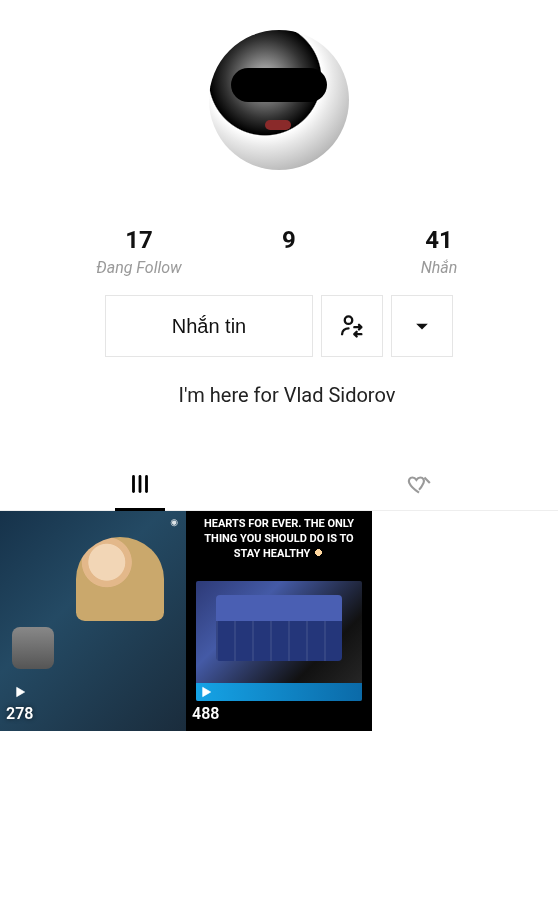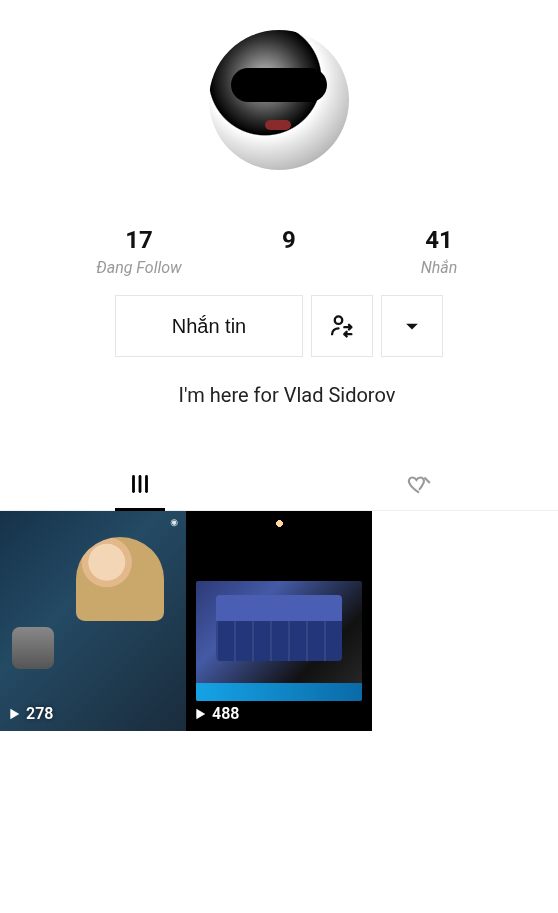--- a/index.html
+++ b/index.html
@@ -33,21 +33,21 @@
     .stats-row { display: flex; width: 100%; justify-content: center; gap: 0; margin-left: 20px; }
     .stat { flex: 0 0 150px; text-align: center; }
     .stat-count { font-size: 24px; font-weight: 700; color: #111; }
     .stat-label { font-size: 16px; color: #9a9a9a; margin-top: 4px; font-style: italic; }
     .actions-row { display: flex; gap: 8px; justify-content: center; margin-top: 18px; }
     .btn {
       height: 62px; border: 1px solid #e5e5e5; background: #fff;
       display: flex; align-items: center; justify-content: center;
       font-size: 20px; color: #111;
     }
-    .btn-message { width: 188px; font-weight: 500; }
+    .btn-message { width: 208px; font-weight: 500; }
     .btn-square { width: 62px; }
     .btn-square svg { width: 28px; height: 28px; }
     .bio { text-align: center; font-size: 20px; color: #222; margin-top: 26px; margin-left: 16px; }
     .tabs-row {
       display: flex; margin-top: 50px; border-bottom: 1px solid #eee; height: 54px;
     }
     .tab { flex: 1; display: flex; align-items: center; justify-content: center; position: relative; }
     .tab.active::after {
       content: ""; position: absolute; bottom: -1px; left: 50%; transform: translateX(-50%);
       width: 50px; height: 3px; background: #000;
@@ -90,21 +90,21 @@
     .t2-stage::after{
       content:""; position:absolute; left:0; right:0; bottom:0; height:18px;
       background:linear-gradient(90deg,#15a3e6,#0b6aa8);
       border-radius:0 0 2px 2px;
     }
     .pray{ display:inline-block; width:11px; height:11px; vertical-align:middle;
       background: radial-gradient(circle at 50% 40%, #ffd79f 0 40%, transparent 41%); border-radius:2px;}
     .tr-logo{ position:absolute; top:6px; right:8px; color:#fff; font-size:9px; opacity:.85; }
     .views {
       position: absolute; left: 6px; bottom: 8px; display: flex; align-items: center; gap: 4px;
-      color: #fff; font-size: 16px; font-weight: 600; text-shadow: 0 0 4px rgba(0,0,0,.6);
+      color: #fff; font-size: 16px; font-weight: 600; text-shadow: 0 0 4px rgba(0,0,0,.6); flex-direction: column;
     }
     .views svg { width: 16px; height: 16px; fill: #fff; stroke: #fff; }
     
     .annot { position: absolute; pointer-events: none; }
   </style>
 </head>
 <body>
 
 <div class="profile-header">
   <div class="avatar"></div>
@@ -165,21 +165,21 @@
     <span class="tr-logo">◉</span>
     <div class="views">
       <svg viewBox="0 0 24 24">
           <path d="M7 5v14l12-7z"></path>
         </svg>
       <span>278</span>
     </div>
   </div>
   <div class="thumb t2">
     <div class="t2-caption">
-       <span class="pray"></span>
+      <span>HEARTS FOR EVER. THE ONLY THING YOU SHOULD DO IS TO STAY HEALTHY</span> <span class="pray"></span>
     </div>
     <div class="t2-stage"></div>
     <div class="views">
       <svg viewBox="0 0 24 24">
           <path d="M7 5v14l12-7z"></path>
         </svg>
       <span>488</span>
     </div>
   </div>
 </div>

